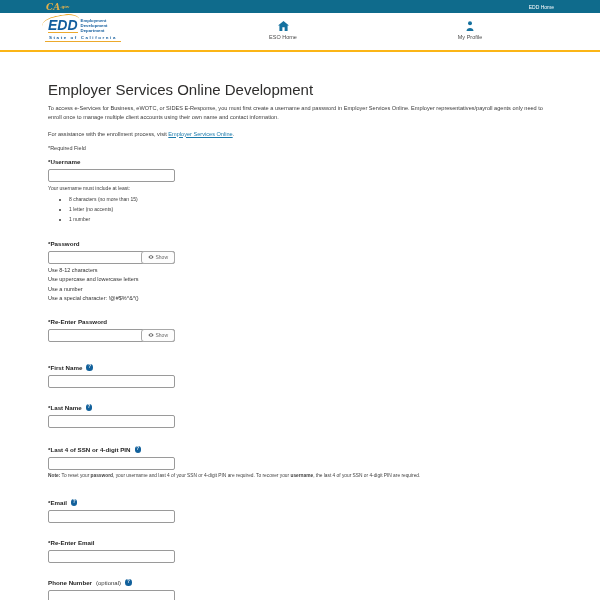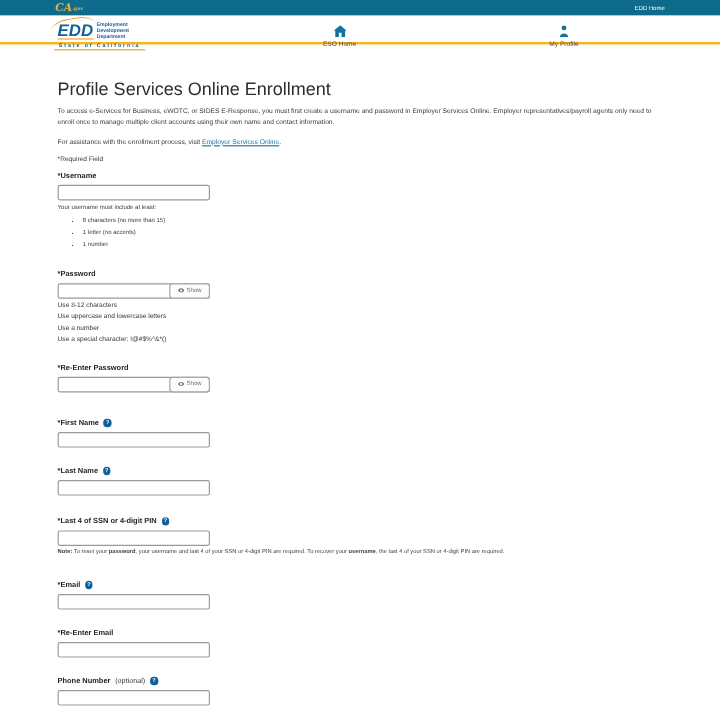--- a/index.html
+++ b/index.html
@@ -8,21 +8,21 @@
 
   
   .topbar { height:13px; background:#0f6b8c; display:flex; align-items:center;
     justify-content:space-between; padding:0 46px; }
   .cagov { color:#e3b14b; font-family:"DejaVu Serif","Liberation Serif",serif;
     font-style:italic; font-weight:bold; font-size:9px; line-height:10px; cursor:pointer; }
   .cagov .gov { font-size:4px; font-style:normal; vertical-align:bottom; }
   .topbar-link { color:#ffffff; font-size:5px; text-decoration:none; cursor:pointer; }
 
   
-  .header { height:24px; position:relative; border-bottom:2px solid #fbb517; background:#fff; }
+  .header { height:39px; position:relative; border-bottom:2px solid #fbb517; background:#fff; }
   .edd-logo { position:absolute; left:45px; top:5px; width:76px; cursor:pointer; }
   .edd-row { display:flex; align-items:center; gap:3px; position:relative; padding-left:3px; }
   .swoosh { position:absolute; left:-3px; top:-3px; width:38px; height:16px;
     border-top:1.5px solid #eca92c; border-radius:50% / 60%; transform:rotate(-10deg); }
   .edd-acronym { font-size:14px; font-weight:800; font-style:italic; color:#135e9e;
     line-height:13px; border-bottom:1.5px solid #eca92c; }
   .edd-dept { display:flex; flex-direction:column; }
   .edd-dept span { font-size:4.3px; font-weight:700; color:#135e9e; line-height:5px; }
   .edd-state { font-size:4.4px; font-weight:700; color:#135e9e; letter-spacing:1.6px;
     margin-top:1.5px; border-bottom:1.5px solid #eca92c; padding-bottom:1.5px; text-align:center; }
@@ -100,21 +100,21 @@
     <svg width="10" height="10" viewBox="0 0 20 20">
       <circle cx="10" cy="4.5" r="4" fill="#15719f"></circle>
       <path d="M3 20 C3 12 17 12 17 20 Z" fill="#15719f"></path>
     </svg>
     <span class="nav-label">My Profile</span>
   </a>
 </div>
 
 <div class="content">
 
-  <h1>Profile Services Online Enrollment</h1>
+  <h1>Employer Services Online Development</h1>
 
   <p class="intro">To access e-Services for Business, eWOTC, or SIDES E-Response, you must first create a username and password in Employer Services Online. Employer representatives/payroll agents only need to enroll once to manage multiple client accounts using their own name and contact information.</p>
 
   <p class="assist"><span>For assistance with the enrollment process, visit </span><a>Employer Services Online</a><span>.</span></p>
 
   <div class="required-note">*Required Field</div>
 
   <div class="field-group mb-user">
     <div class="label-row">
       <label class="field-label">*Username</label>

